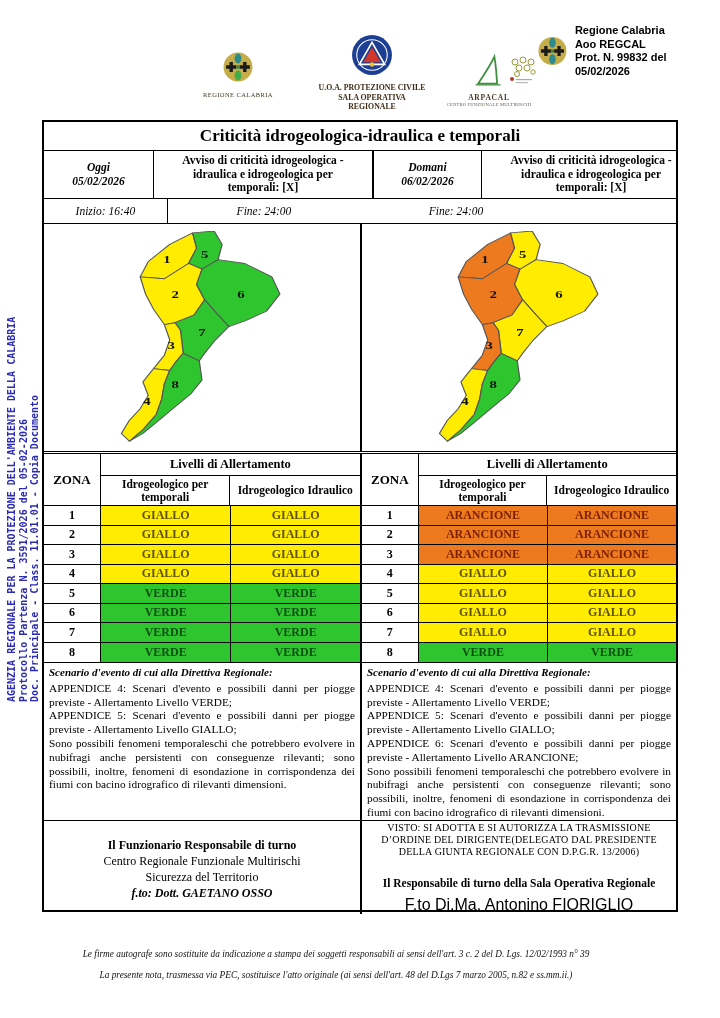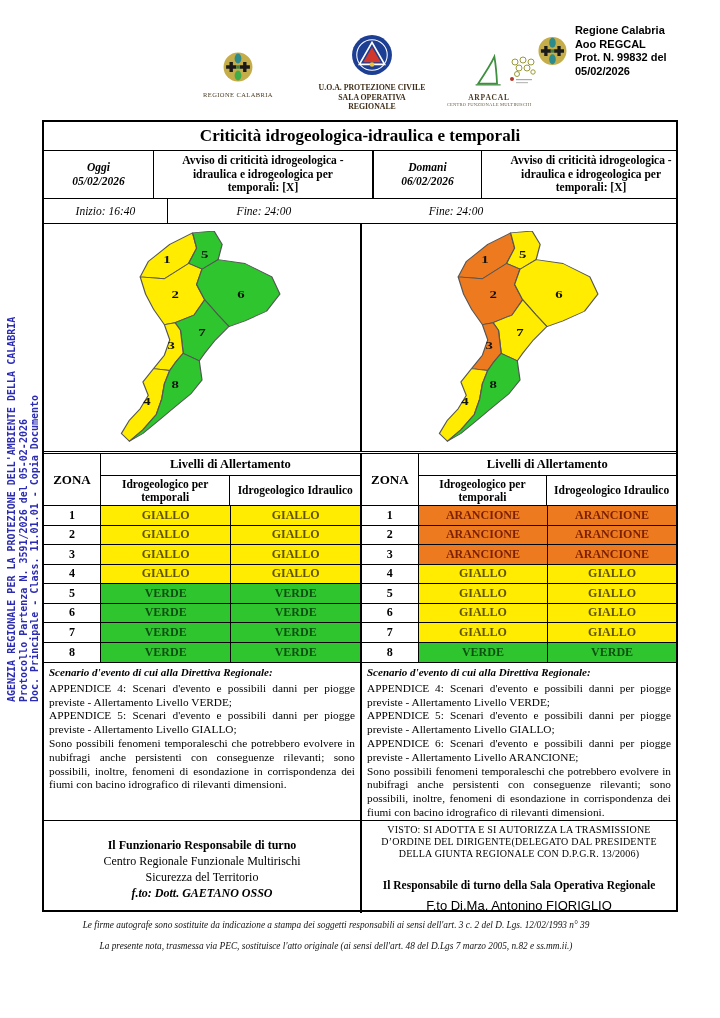--- a/index.html
+++ b/index.html
@@ -78,25 +78,25 @@
   .scen .ln { text-align:justify; }
 
   
   .sig-row { height:90px;align-items:center; }
   .sig-left { text-align:center; padding-top:6px; font-size:12px; line-height:16px; }
   .sig-left .b { font-weight:bold; }
   .sig-left .fi { font-weight:bold; font-style:italic; }
   .sig-right { text-align:center; padding:5px 6px 0 6px; }
   .visto { font-size:10px; line-height:12px; letter-spacing:.2px; }
   .resp { font-weight:bold; font-size:11.5px; margin-top:19px; }
-  .fto { font-family:"Liberation Sans", sans-serif; font-size:13px; margin-top:7px; }
+  .fto { font-family:"Liberation Sans", sans-serif; font-size:16px; margin-top:7px; }
 
   
   .footer-note { position:absolute; left:0; width:672px; text-align:center;
-    font-style:italic; font-size:9.3px; color:#111; }
+    font-style:italic; font-size:9.3px; color:#111;margin-top:29px; }
   .fn1 { top:920px; } .fn2 { top:941px; }
 
   svg text { font-family:"Liberation Serif", serif; }
 </style>
 </head>
 <body>
 
 <div class="page">
 
   <div class="protocol">

